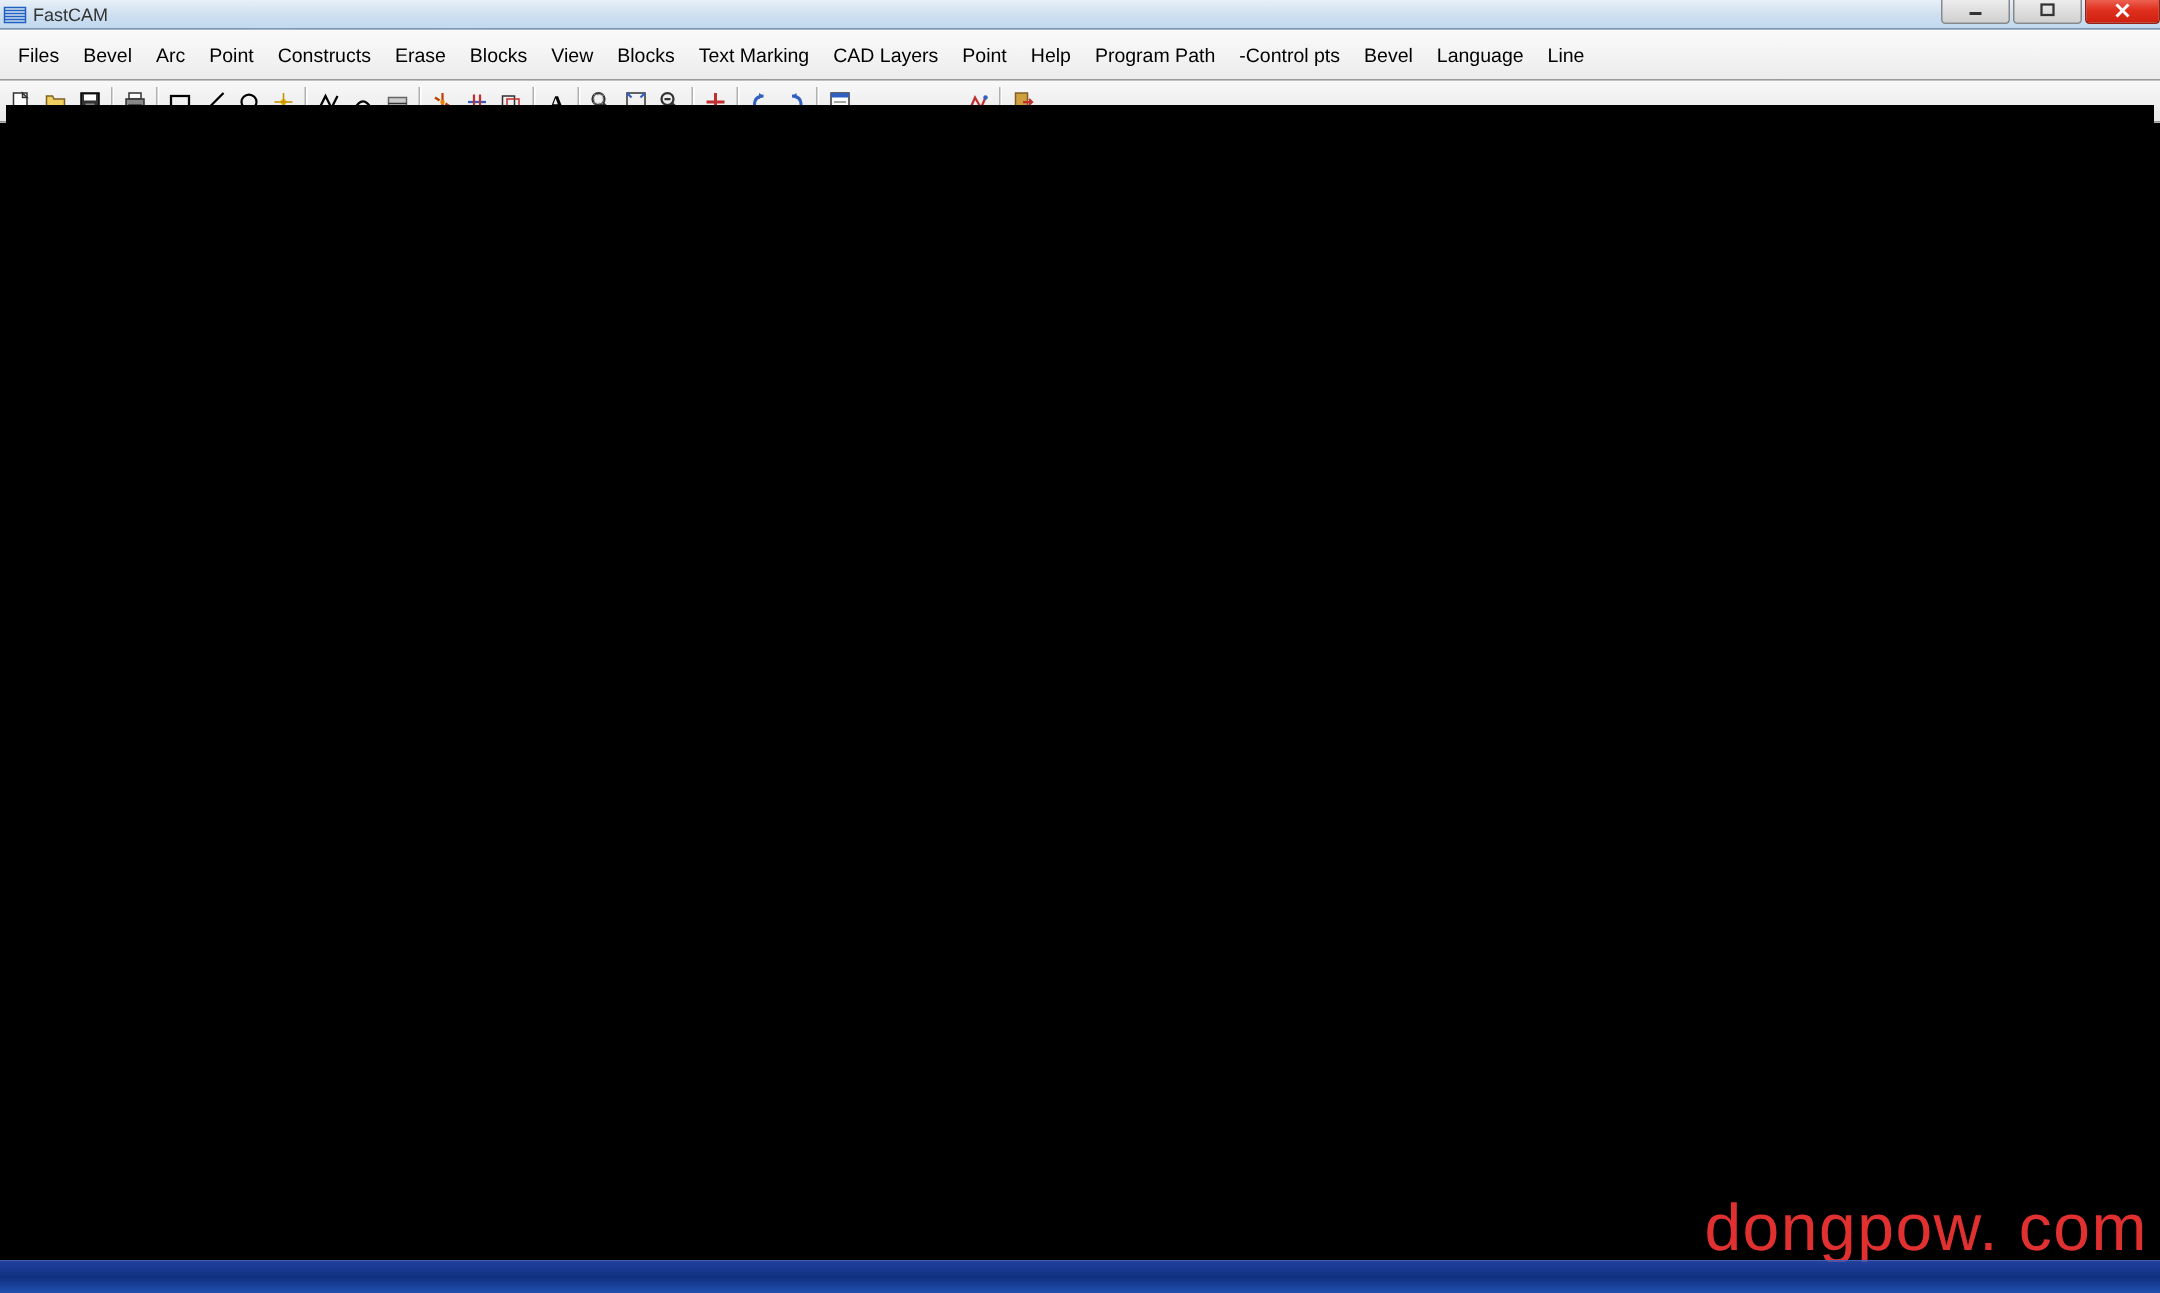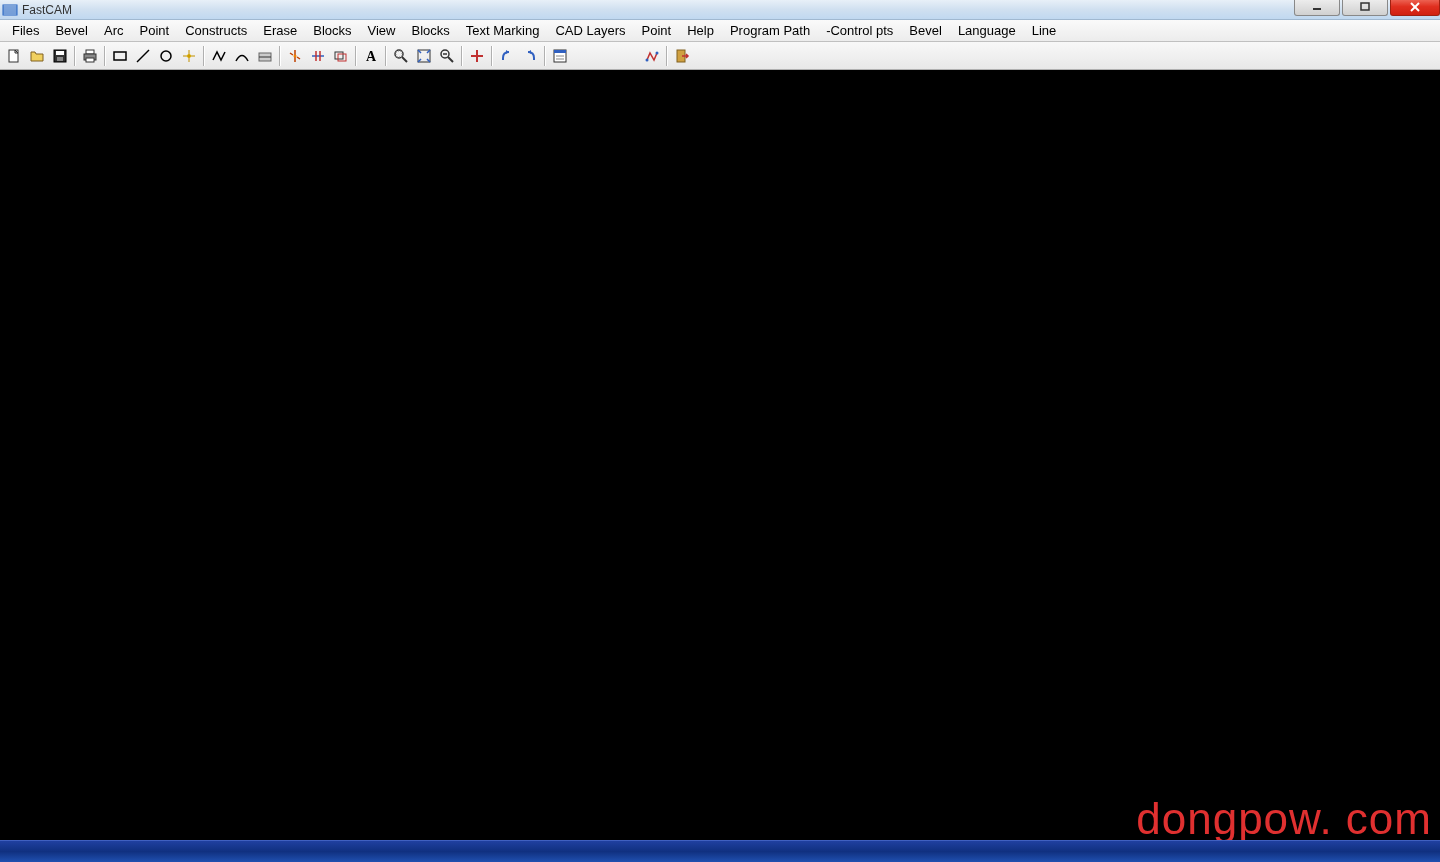--- a/index.html
+++ b/index.html
@@ -54,21 +54,21 @@
     }
     .win-btn.close {
       background: linear-gradient(to bottom, #f07060, #e03020, #d02010);
       border-color: #a02010;
       width: 50px;
     }
     .win-btn.close svg { stroke: #fff; }
     .win-btn svg { width: 12px; height: 10px; }
     
     .menubar {
-      height: 22px;
+      height: 34px;
       background: linear-gradient(to bottom, #fafafa, #ececec);
       display: flex;
       align-items: center;
       padding: 0 4px;
       border-bottom: 1px solid #c0c0c0;
     }
     .menu-item {
       padding: 2px 8px;
       font-size: 13px;
       color: #000;

